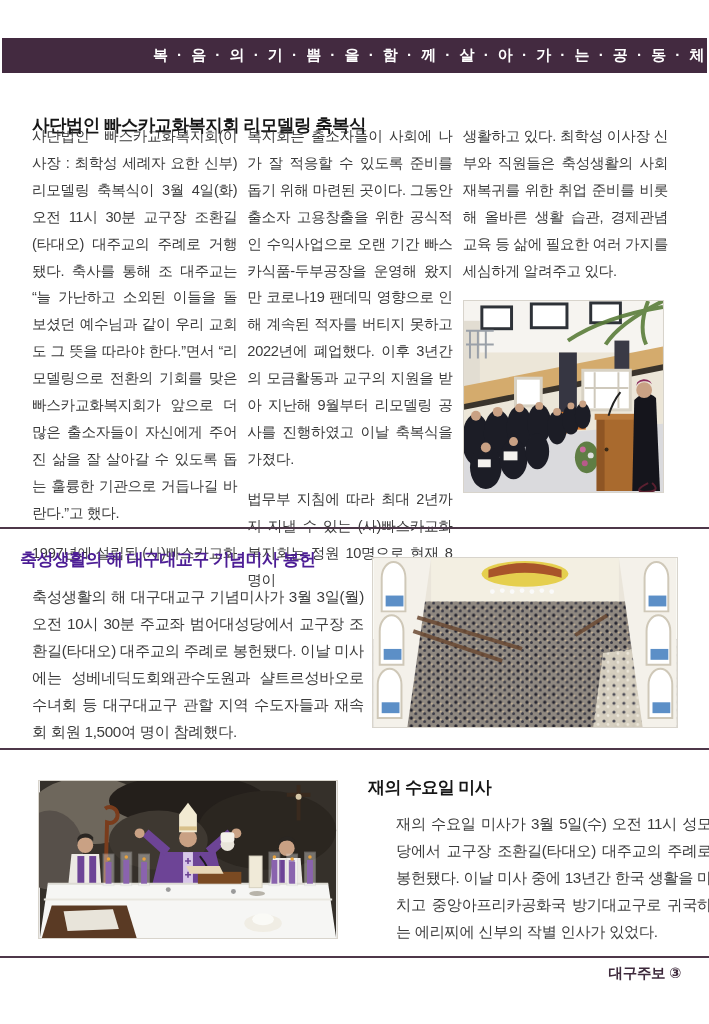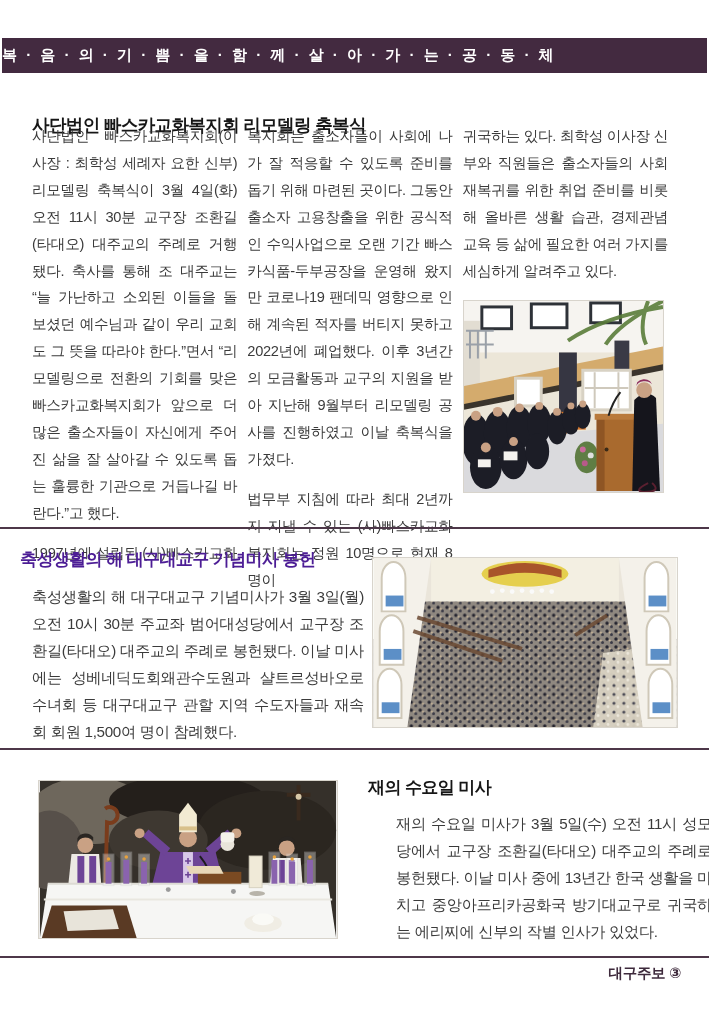--- a/index.html
+++ b/index.html
@@ -3,21 +3,21 @@
 <meta charset="utf-8">
 <style>
   * { margin:0; padding:0; box-sizing:border-box; }
   html,body { background:#ffffff; }
   body { font-family:"Liberation Sans","DejaVu Sans",sans-serif; }
   .page { position:relative; width:709px; height:1024px; background:#ffffff; overflow:hidden; }
 
   .banner {
     position:absolute; left:2px; right:2px; top:38px; height:35px;
     background:#432a40; color:#ffffff;
-    display:flex; align-items:center; justify-content:flex-start;
+    display:flex; align-items:center; justify-content:flex-end;
     font-size:15px; font-weight:bold; letter-spacing:2.5px; white-space:nowrap;
   }
 
   .a1-title {
     position:absolute; left:32px; top:113px;
     font-size:17.5px; font-weight:700; color:#161616; letter-spacing:-0.6px;
   }
   .cols { position:absolute; left:32px; top:123px; width:636px; display:flex; gap:10px; }
   .col { flex:1 1 0; font-size:14.6px; line-height:26.9px; color:#3b3b3b;
          text-align:justify; word-break:break-all; letter-spacing:-0.3px; }
@@ -73,21 +73,21 @@
   <div class="cols">
     <div class="col">
       <p>사단법인 빠스카교화복지회(이사장 : 최학성 세례자 요한 신부) 리모델링 축복식이 3월 4일(화) 오전 11시 30분 교구장 조환길(타대오) 대주교의 주례로 거행됐다. 축사를 통해 조 대주교는 “늘 가난하고 소외된 이들을 돌보셨던 예수님과 같이 우리 교회도 그 뜻을 따라야 한다.”면서 “리모델링으로 전환의 기회를 맞은 빠스카교화복지회가 앞으로 더 많은 출소자들이 자신에게 주어진 삶을 잘 살아갈 수 있도록 돕는 훌륭한 기관으로 거듭나길 바란다.”고 했다.</p>
       <p>1997년에 설립된 (사)빠스카교화</p>
     </div>
     <div class="col">
       <p>복지회는 출소자들이 사회에 나가 잘 적응할 수 있도록 준비를 돕기 위해 마련된 곳이다. 그동안 출소자 고용창출을 위한 공식적인 수익사업으로 오랜 기간 빠스카식품-두부공장을 운영해 왔지만 코로나19 팬데믹 영향으로 인해 계속된 적자를 버티지 못하고 2022년에 폐업했다. 이후 3년간의 모금활동과 교구의 지원을 받아 지난해 9월부터 리모델링 공사를 진행하였고 이날 축복식을 가졌다.</p>
       <p>법무부 지침에 따라 최대 2년까지 지낼 수 있는 (사)빠스카교화복지회는 정원 10명으로 현재 8명이</p>
     </div>
     <div class="col">
-      <p>귀국하는 있다. 최학성 이사장 신부와 직원들은 출소자들의 사회 재복귀를 위한 취업 준비를 비롯해 올바른 생활 습관, 경제관념 교육 등 삶에 필요한 여러 가지를 세심하게 알려주고 있다.</p>
+      <p>생활하고 있다. 최학성 이사장 신부와 직원들은 축성생활의 사회 재복귀를 위한 취업 준비를 비롯해 올바른 생활 습관, 경제관념 교육 등 삶에 필요한 여러 가지를 세심하게 알려주고 있다.</p>
 
       <svg class="photo1" viewBox="0 0 201 193" xmlns="http://www.w3.org/2000/svg">
         <rect width="201" height="193" fill="#ece6d8"></rect>
         <rect x="0" y="0" width="201" height="52" fill="#f6f4f0"></rect>
         <rect x="18" y="6" width="30" height="22" fill="#ffffff" stroke="#2e3238" stroke-width="3"></rect>
         <rect x="68" y="3" width="36" height="24" fill="#ffffff" stroke="#2e3238" stroke-width="3"></rect>
         <rect x="128" y="2" width="30" height="20" fill="#ffffff" stroke="#2e3238" stroke-width="3"></rect>
         <rect x="0" y="20" width="16" height="70" fill="#e2ddd2"></rect>
         <path d="M2,30 h28 M6,30 v28 M14,30 v28 M22,30 v28 M2,44 h28" stroke="#9aa0a8" stroke-width="2" fill="none"></path>
         <polygon points="0,86 201,46 201,66 0,106" fill="#d4ab6d"></polygon>

